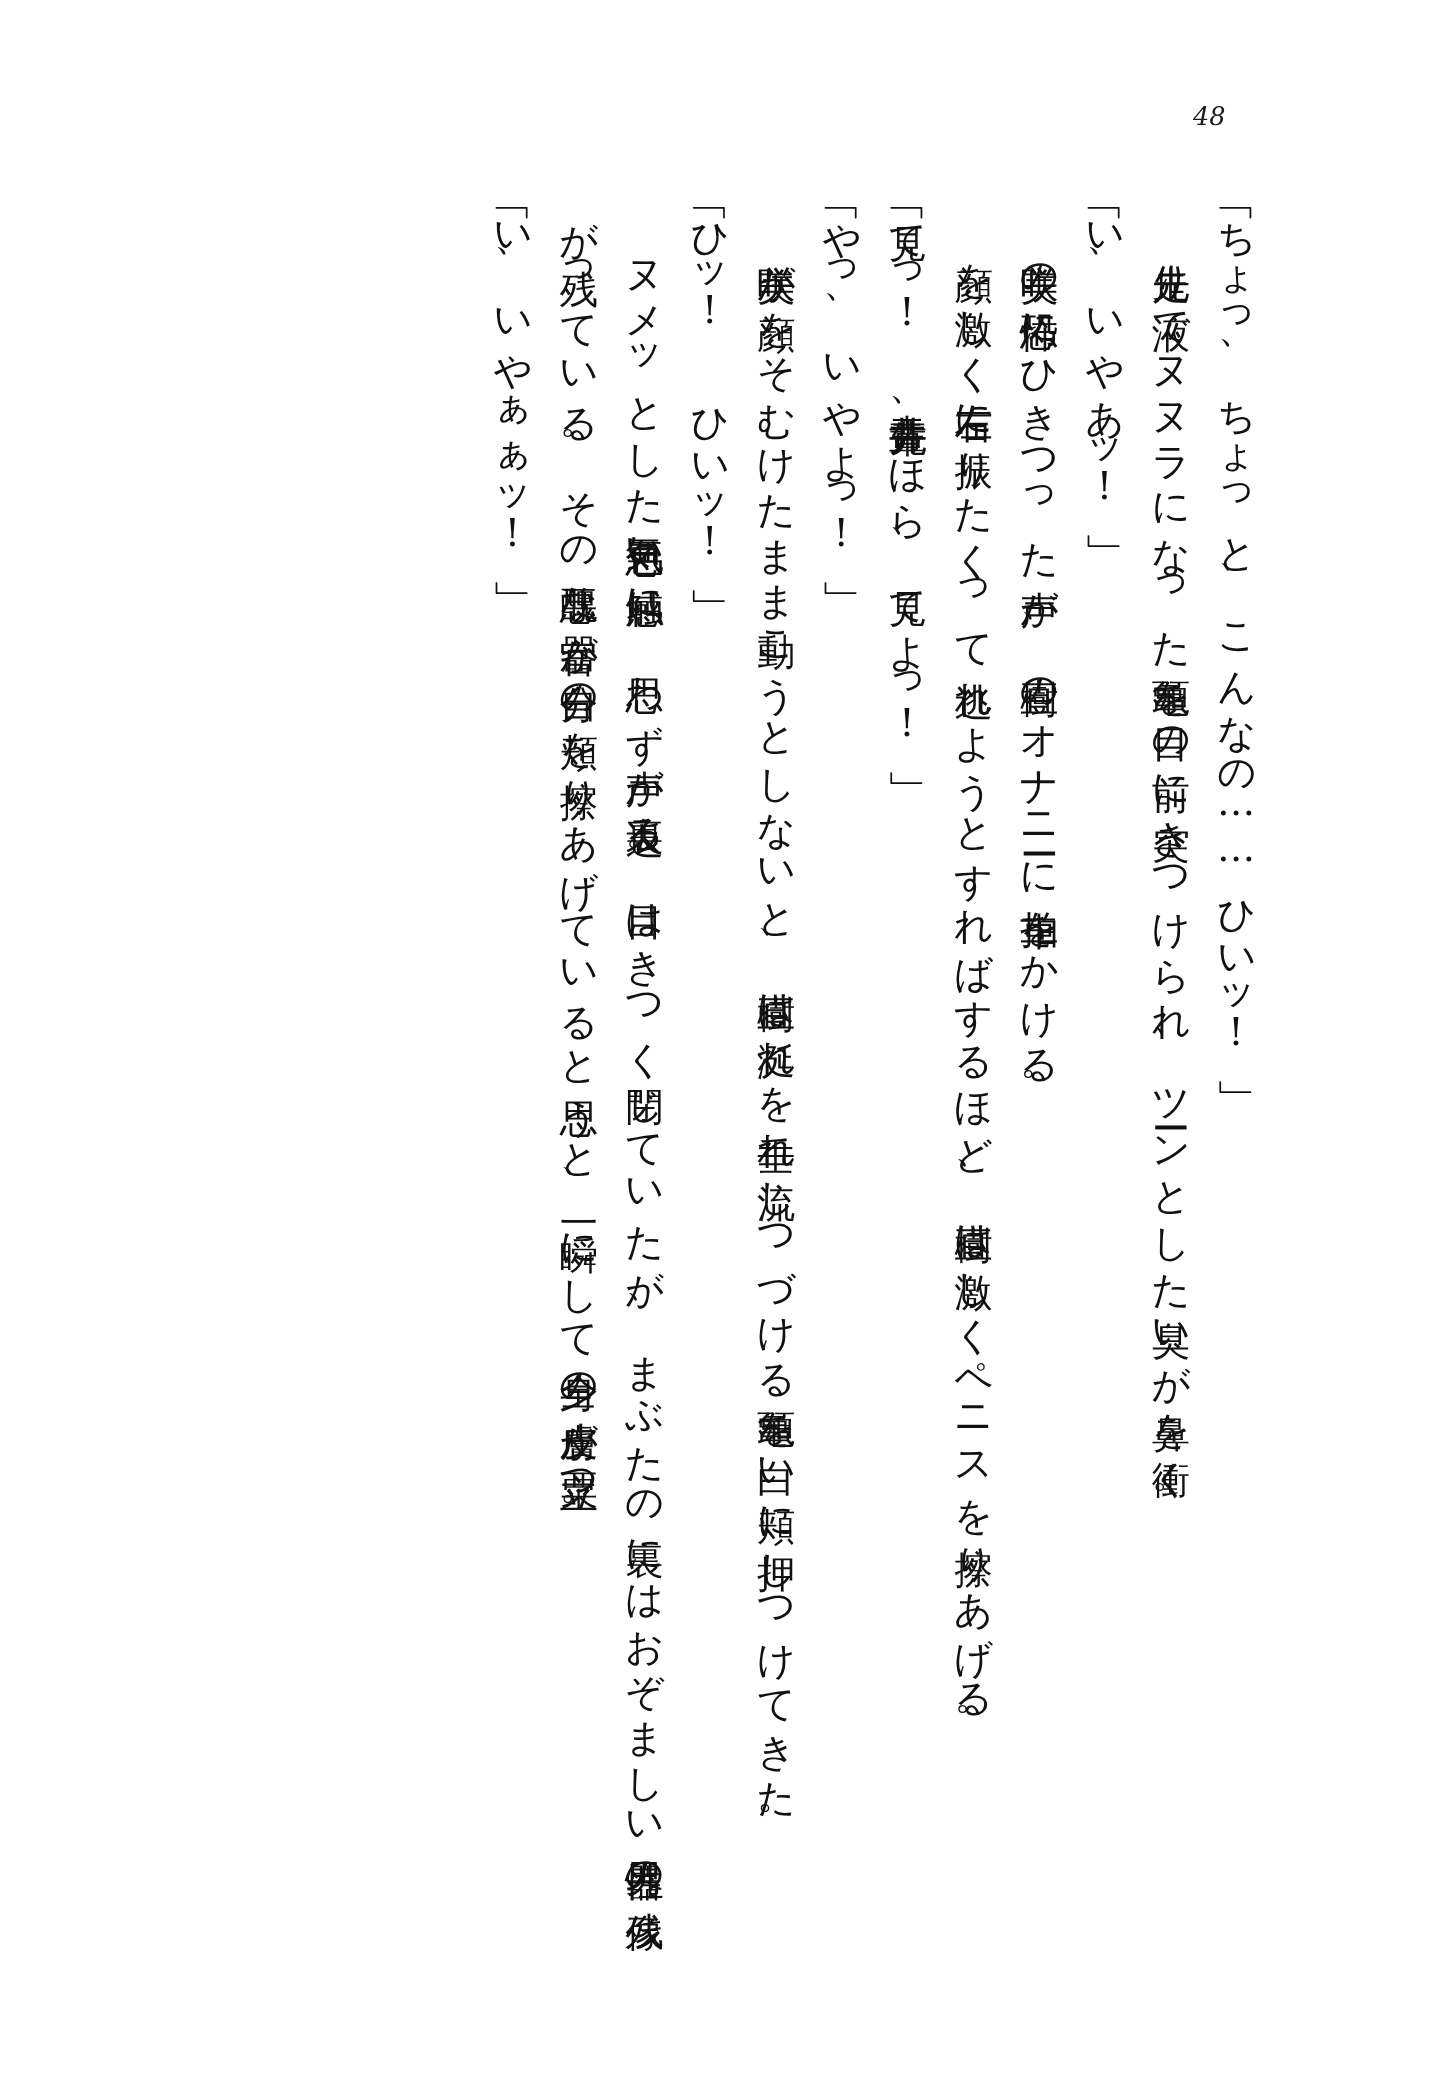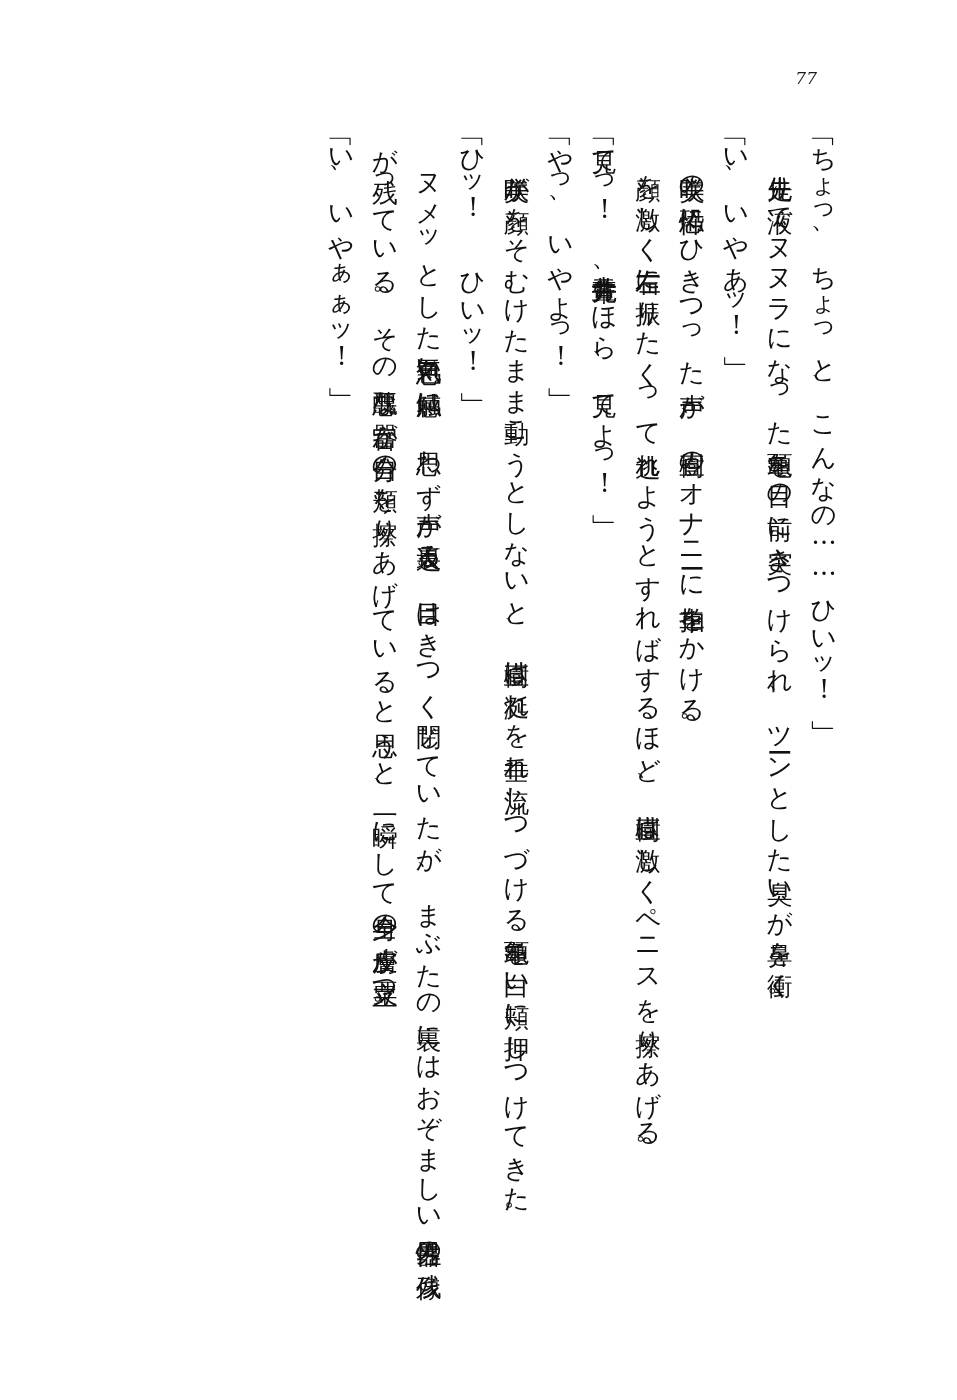--- a/index.html
+++ b/index.html
@@ -44,21 +44,21 @@
     padding: 0;
   }
   .indent {
     text-indent: 1em;
   }
 </style>
 </head>
 <body>
 
 <div class="page">
-  <div class="page-number">77</div>
+  <div class="page-number">48</div>
   <div class="body-text">
     <p>「ちょっ、ちょっと、こんなの……ひいッ!」</p>
     <p class="indent">先走り液でヌヌラになった亀頭を目の前に突きつけられ、ツーンとした臭いが鼻を衝く。</p>
     <p>「い、いやあッ!」</p>
     <p class="indent">美咲の恐怖にひきつった声が、直樹のオナニーに拍車をかける。</p>
     <p class="indent">顔を激しく左右に振りたくって逃れようとすればするほど、直樹は激しくペニスを擦りあげる。</p>
     <p>「見てっ! 青井先輩、ほら、見てよっ!」</p>
     <p>「やっ、いやよっ!」</p>
     <p class="indent">美咲が顔をそむけたまま動こうとしないと、直樹は涎れを垂れ流しつづける亀頭を白い頬に押しつけてきた。</p>
     <p>「ひッ! ひいッ!」</p>

